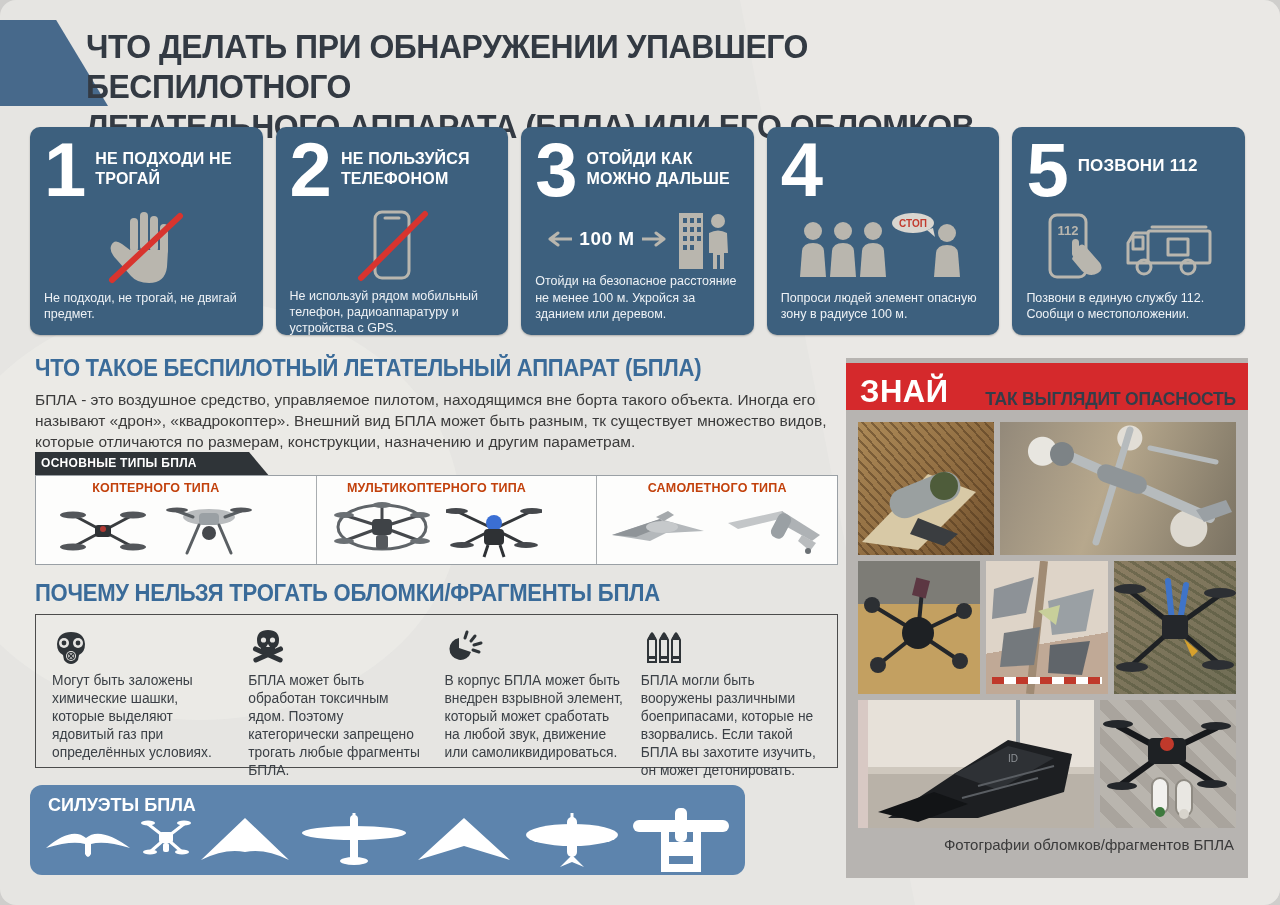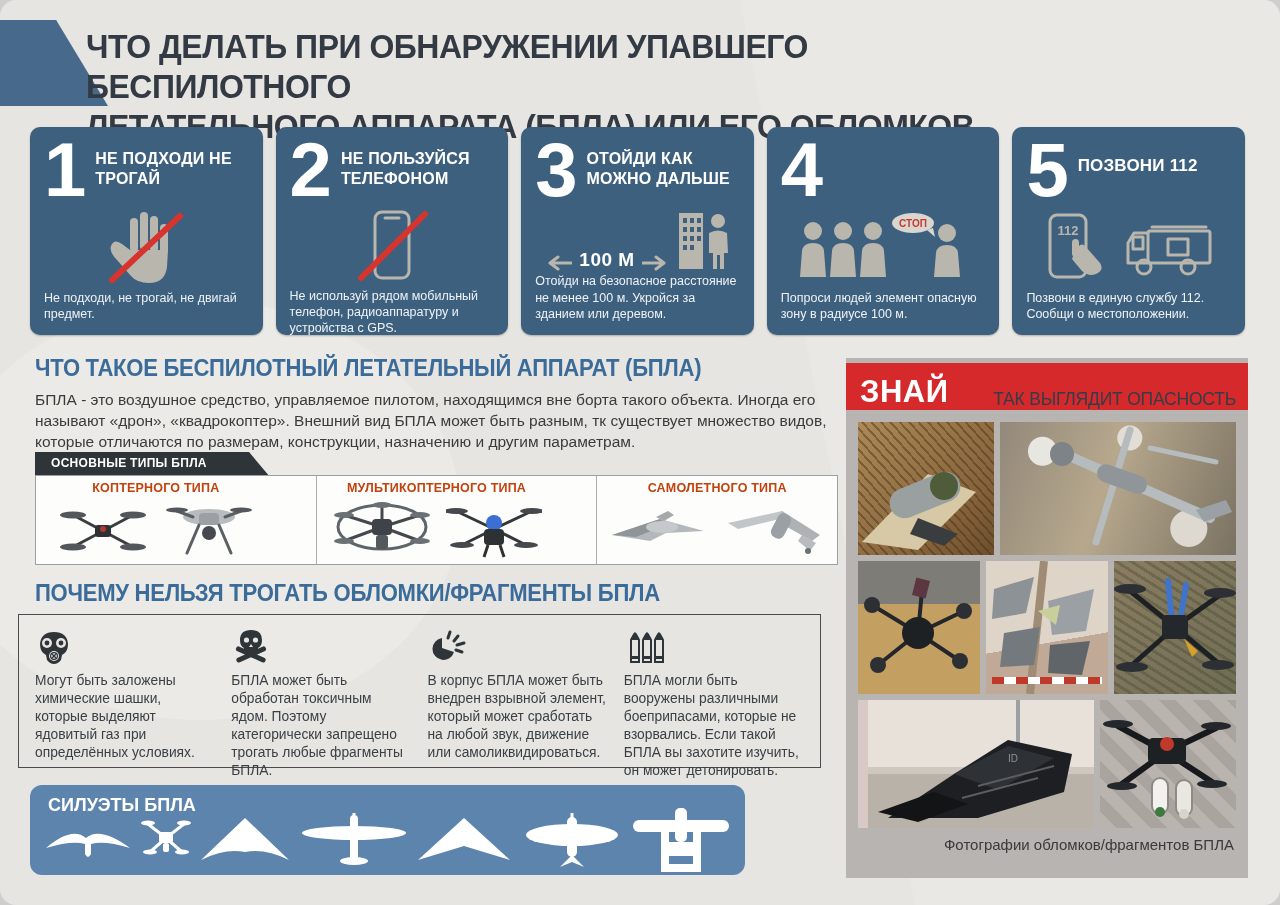--- a/index.html
+++ b/index.html
@@ -23,62 +23,62 @@
   
   .cards{position:absolute;left:30px;top:127px;width:1215px;display:flex;gap:13px;}
   .card{flex:1;height:208px;background:#3d607e;border-radius:10px;color:#fff;
     display:flex;flex-direction:column;box-shadow:0 1px 2px rgba(0,0,0,.25);}
   .card-head{display:flex;padding:10px 12px 0 14px;}
   .card-num{font-size:76px;font-weight:800;line-height:.88;letter-spacing:-3px;}
   .card-title{margin:12px 0 0 12px;font-size:16px;font-weight:700;line-height:1.25;letter-spacing:.2px;}
   .card5 .card-title{margin-top:18px;font-size:17px;}
   .card-icon{flex:1;display:flex;align-items:center;justify-content:center;}
   .card-desc{padding:0 14px 13px 14px;font-size:12.5px;line-height:1.3;color:#eef2f6;}
-  .dist-row{display:flex;align-items:flex-end;gap:7px;}
+  .dist-row{display:flex;align-items:center;gap:7px;}
   .dist-label{font-size:19px;font-weight:800;color:#fff;letter-spacing:.5px;}
 
   
   .sec-heading{position:absolute;margin:0;color:#3a6b99;font-weight:800;font-size:23px;
     letter-spacing:-.3px;text-transform:uppercase;transform:scaleX(.96);transform-origin:left top;}
   .about-text{position:absolute;left:35px;top:389px;width:806px;margin:0;
     color:#3b3b3b;font-size:15.5px;line-height:1.36;}
 
   
   .types-tag{position:absolute;left:35px;top:452px;width:235px;height:25px;background:#2f3438;
     clip-path:polygon(0 0,calc(100% - 21px) 0,100% 100%,0 100%);
-    color:#fff;font-size:12px;font-weight:700;line-height:23px;padding-left:16px;
+    color:#fff;font-size:12px;font-weight:700;line-height:23px;padding-left:6px;
     box-sizing:border-box;letter-spacing:.3px;}
   .types-box{position:absolute;left:35px;top:475px;width:803px;height:90px;background:#fdfdfc;
     border:1px solid #9aa0a5;box-sizing:border-box;display:flex;}
   .type-col{flex:1;display:flex;flex-direction:column;align-items:center;padding-top:5px;}
   .type-col + .type-col{border-left:1px solid #a9adb0;margin-left:40px;}
   .type-label{font-size:12.5px;font-weight:800;color:#c2410c;letter-spacing:.2px;}
   .type-imgs{flex:1;display:flex;align-items:center;gap:14px;}
 
   
-  .reasons-box{position:absolute;left:18px;top:614px;width:803px;height:154px;
+  .reasons-box{position:absolute;left:35px;top:614px;width:803px;height:154px;
     border:1px solid #4c4c4c;box-sizing:border-box;display:flex;gap:16px;padding:13px 16px;}
   .reason{flex:1;}
   .reason-icon{height:40px;}
   .reason-text{margin:4px 0 0 0;font-size:13.8px;line-height:1.3;color:#3b4046;}
 
   
   .sil-band{position:absolute;left:30px;top:785px;width:715px;height:90px;background:#5d84ad;
     border-radius:12px;}
   .sil-heading{position:absolute;left:18px;top:9px;margin:0;color:#fff;font-weight:800;
     font-size:19px;letter-spacing:0;text-transform:uppercase;transform:scaleX(.95);transform-origin:left top;}
   .sil-row{position:absolute;left:14px;right:14px;top:24px;bottom:4px;display:flex;
     align-items:center;justify-content:space-between;}
 
   
   .know-panel{position:absolute;left:846px;top:358px;width:402px;height:520px;background:#b7b4b1;}
   .know-header{position:absolute;left:0;top:5px;width:100%;height:47px;background:#d5292c;
     display:flex;align-items:flex-end;justify-content:space-between;box-sizing:border-box;padding:0 12px 0 14px;}
   .know-label{color:#fff;font-size:31px;font-weight:800;letter-spacing:.5px;}
-  .danger-label{color:#333d49;font-size:17.5px;font-weight:400;letter-spacing:-.2px;}
+  .danger-label{color:#333d49;font-size:17.5px;font-weight:700;letter-spacing:-.2px;}
   .photo-grid{position:absolute;left:12px;top:64px;width:378px;}
   .photo-row{display:flex;gap:6px;margin-bottom:6px;}
   .photo{position:relative;overflow:hidden;}
   .photo svg{position:absolute;left:0;top:0;}
   .know-caption{position:absolute;right:14px;top:478px;margin:0;color:#3a3a3a;font-size:15px;}
 
   .gray-ic{stroke:#b9b6ae;fill:none;stroke-width:3;stroke-linecap:round;stroke-linejoin:round;}
   .gray-fill{fill:#b9b6ae;}
 </style>
 </head>

